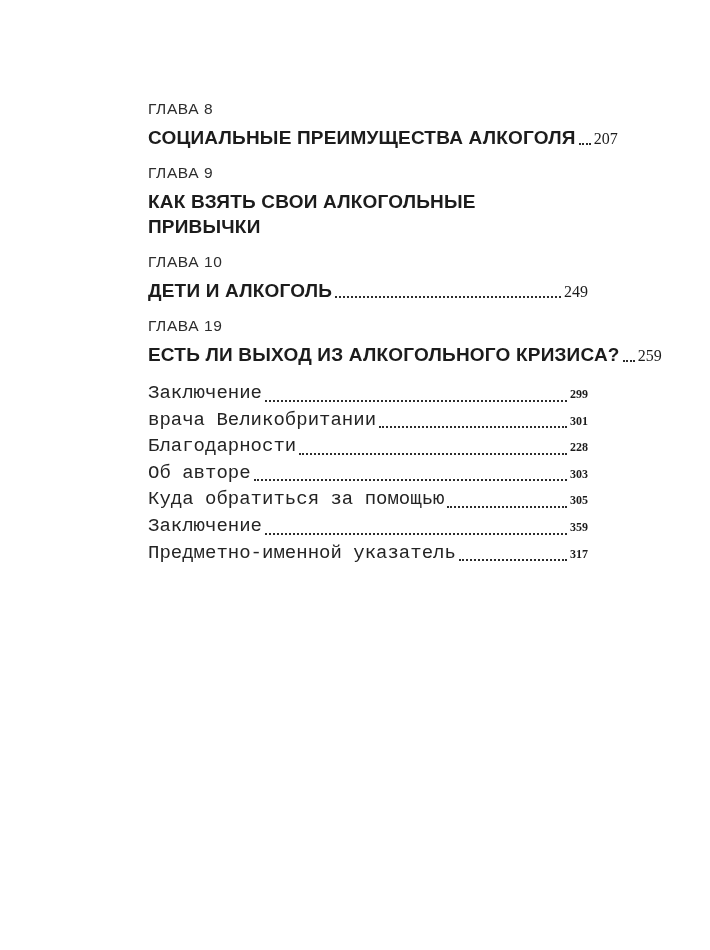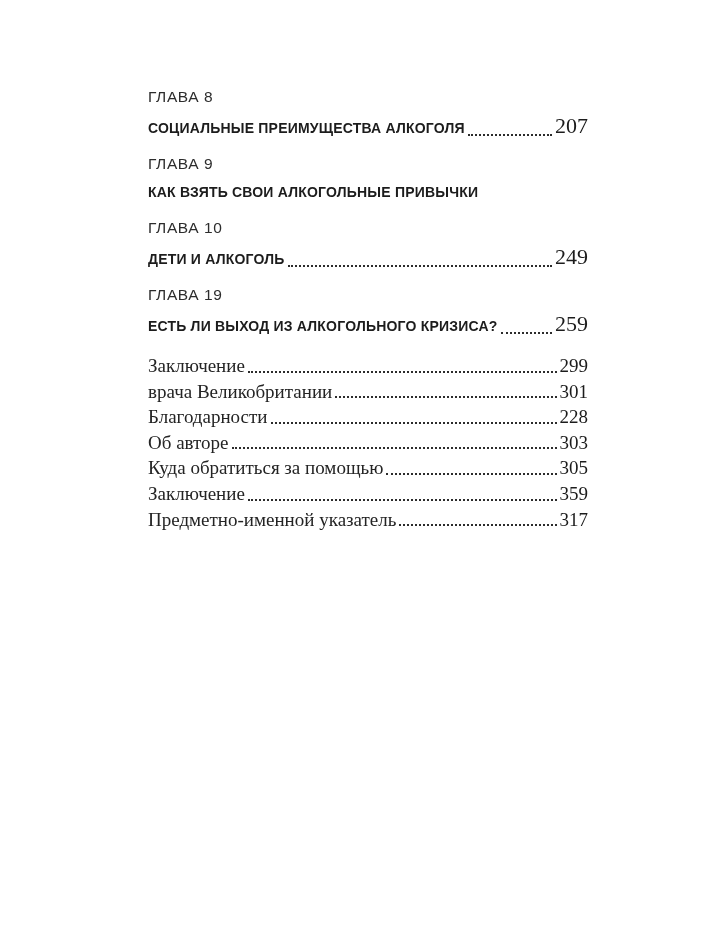--- a/index.html
+++ b/index.html
@@ -12,72 +12,72 @@
   }
   .page {
     position: relative;
     width: 710px;
     height: 950px;
     background: #ffffff;
   }
   .content {
     position: absolute;
     left: 148px;
-    top: 88px;
+    top: 100px;
     width: 440px;
   }
 
   
   .chapter { margin-bottom: 14px; }
   .chapter-label {
     font-size: 15.5px;
     line-height: 18px;
     letter-spacing: 0.6px;
     color: #2d2d2d;
     margin-bottom: 7px;
   }
   .chapter-title-line,
   .chapter .row .t {
     font-weight: bold;
-    font-size: 14px;
+    font-size: 19px;
     line-height: 25px;
     letter-spacing: 0.2px;
     color: #1c1c1c;
   }
 
   
   .row { display: flex; align-items: baseline; width: 100%; }
   .row .t { white-space: nowrap; }
   .dots {
     flex: 1 1 auto;
     min-width: 12px;
     align-self: flex-end;
     margin: 0 3px 5px 3px;
     border-bottom: 2.4px dotted #2c2c2c;
   }
   .pagenum {
     font-family: "Liberation Serif", serif;
     font-weight: normal;
-    font-size: 22px;
+    font-size: 16px;
     color: #1c1c1c;
     white-space: nowrap;
   }
 
   
   .backmatter { margin-top: 0; }
   .bm-entry .t,
   .bm-line {
-    font-family: Liberation Serif, serif;
+    font-family: Liberation Mono, monospace;
     font-size: 19px;
     line-height: 25.6px;
     color: #242424;
     white-space: nowrap;
   }
   .bm-entry .dots { border-bottom-width: 2px; margin-bottom: 6px; }
-  .bm-entry .pagenum { font-size: 19px; line-height: 25.6px; }
+  .bm-entry .pagenum { font-size: 12px; line-height: 25.6px; font-weight: bold; }
 </style>
 </head>
 <body>
 
 <div class="page">
   <div class="content">
     <div id="chapters">
         <section class="chapter">
     <div class="chapter-label">ГЛАВА 8</div>
     <div class="chapter-lines">

